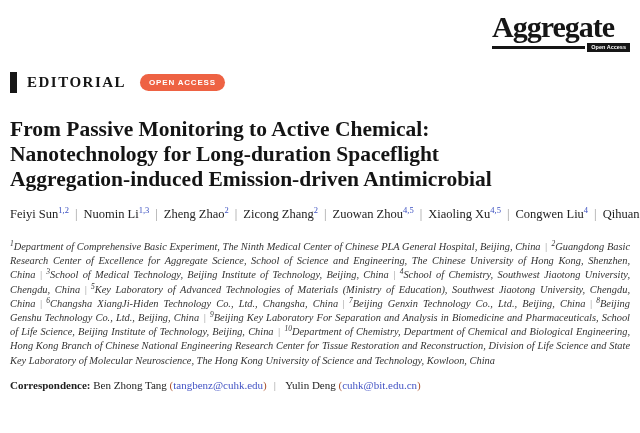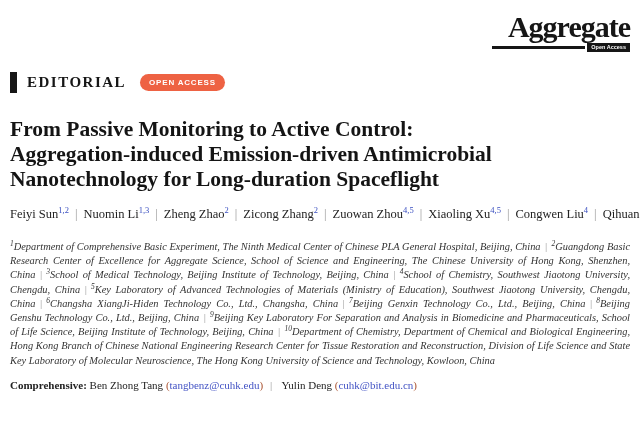--- a/index.html
+++ b/index.html
@@ -5,21 +5,21 @@
   html,body{margin:0;padding:0;background:#ffffff;}
   .page{
     position:relative;width:640px;height:433px;background:#fff;overflow:hidden;
     font-family:"Liberation Serif",serif;color:#1a1a1a;box-sizing:border-box;
   }
   
   .header{display:flex;justify-content:flex-end;padding:12px 10px 0 0;}
   .logo{width:138px;}
   .logo-text{
     font-weight:bold;font-size:30px;line-height:30px;letter-spacing:-1px;color:#161616;
-    font-family:"Liberation Serif",serif;text-align:right;
+    font-family:"Liberation Serif",serif;
   }
   .logo-underline{display:flex;align-items:center;margin-top:1px;}
   .logo-rule{flex:1;height:3px;background:#161616;}
   .logo-badge{
     background:#161616;color:#fff;font-family:"Liberation Sans",sans-serif;
     font-size:5.5px;font-weight:bold;padding:1px 4px 2px 4px;margin-left:2px;white-space:nowrap;
   }
   
   .type-row{display:flex;align-items:center;margin:20px 0 0 10px;}
   .type-bar{width:7px;height:21px;background:#161616;margin-right:10px;}
@@ -65,27 +65,27 @@
     </div>
   </div>
 
   <div class="type-row">
     <span class="type-bar"></span>
     <span class="type-label">EDITORIAL</span>
     <span class="access-badge">OPEN ACCESS</span>
   </div>
 
   <div class="title">
-    <div>From Passive Monitoring to Active Control:</div>
+    <div>From Passive Monitoring to Active Chemical:</div>
+    <div>Nanotechnology for Long-duration Spaceflight</div>
     <div>Aggregation-induced Emission-driven Antimicrobial</div>
-    <div>Nanotechnology for Long-duration Spaceflight</div>
   </div>
 
   <div class="authors"><span class="author">Feiyi Sun<sup class="asup">1,2</sup></span><span class="sep">|</span><span class="author">Nuomin Li<sup class="asup">1,3</sup></span><span class="sep">|</span><span class="author">Zheng Zhao<sup class="asup">2</sup></span><span class="sep">|</span><span class="author">Zicong Zhang<sup class="asup">2</sup></span><span class="sep">|</span><span class="author">Zuowan Zhou<sup class="asup">4,5</sup></span><span class="sep">|</span><span class="author">Xiaoling Xu<sup class="asup">4,5</sup></span><span class="sep">|</span><span class="author">Congwen Liu<sup class="asup">4</sup></span><span class="sep">|</span><span class="author">Qihuan Xiong</span></div>
 
   <div class="affiliations"><span><sup class="fsup">1</sup>Department of Comprehensive Basic Experiment, The Ninth Medical Center of Chinese PLA General Hospital, Beijing, China</span><span class="aff-sep">|</span><span><sup class="fsup">2</sup>Guangdong Basic Research Center of Excellence for Aggregate Science, School of Science and Engineering, The Chinese University of Hong Kong, Shenzhen, China</span><span class="aff-sep">|</span><span><sup class="fsup">3</sup>School of Medical Technology, Beijing Institute of Technology, Beijing, China</span><span class="aff-sep">|</span><span><sup class="fsup">4</sup>School of Chemistry, Southwest Jiaotong University, Chengdu, China</span><span class="aff-sep">|</span><span><sup class="fsup">5</sup>Key Laboratory of Advanced Technologies of Materials (Ministry of Education), Southwest Jiaotong University, Chengdu, China</span><span class="aff-sep">|</span><span><sup class="fsup">6</sup>Changsha XiangJi-Hiden Technology Co., Ltd., Changsha, China</span><span class="aff-sep">|</span><span><sup class="fsup">7</sup>Beijing Genxin Technology Co., Ltd., Beijing, China</span><span class="aff-sep">|</span><span><sup class="fsup">8</sup>Beijing Genshu Technology Co., Ltd., Beijing, China</span><span class="aff-sep">|</span><span><sup class="fsup">9</sup>Beijing Key Laboratory For Separation and Analysis in Biomedicine and Pharmaceuticals, School of Life Science, Beijing Institute of Technology, Beijing, China</span><span class="aff-sep">|</span><span><sup class="fsup">10</sup>Department of Chemistry, Department of Chemical and Biological Engineering, Hong Kong Branch of Chinese National Engineering Research Center for Tissue Restoration and Reconstruction, Division of Life Science and State Key Laboratory of Molecular Neuroscience, The Hong Kong University of Science and Technology, Kowloon, China</span></div>
 
   <div class="correspondence">
-    <span class="corr-label">Comprehensive:</span>
+    <span class="corr-label">Correspondence:</span>
     <span><span> Ben Zhong Tang <span class="paren">(</span><a class="email" href="mailto:tangbenz@cuhk.edu">tangbenz@cuhk.edu</a><span class="paren">)</span></span><span class="corr-sep">|</span><span> Yulin Deng <span class="paren">(</span><a class="email" href="mailto:deng@bit.edu.cn">cuhk@bit.edu.cn</a><span class="paren">)</span></span></span>
   </div>
 
 </div>
 
 </body></html>

